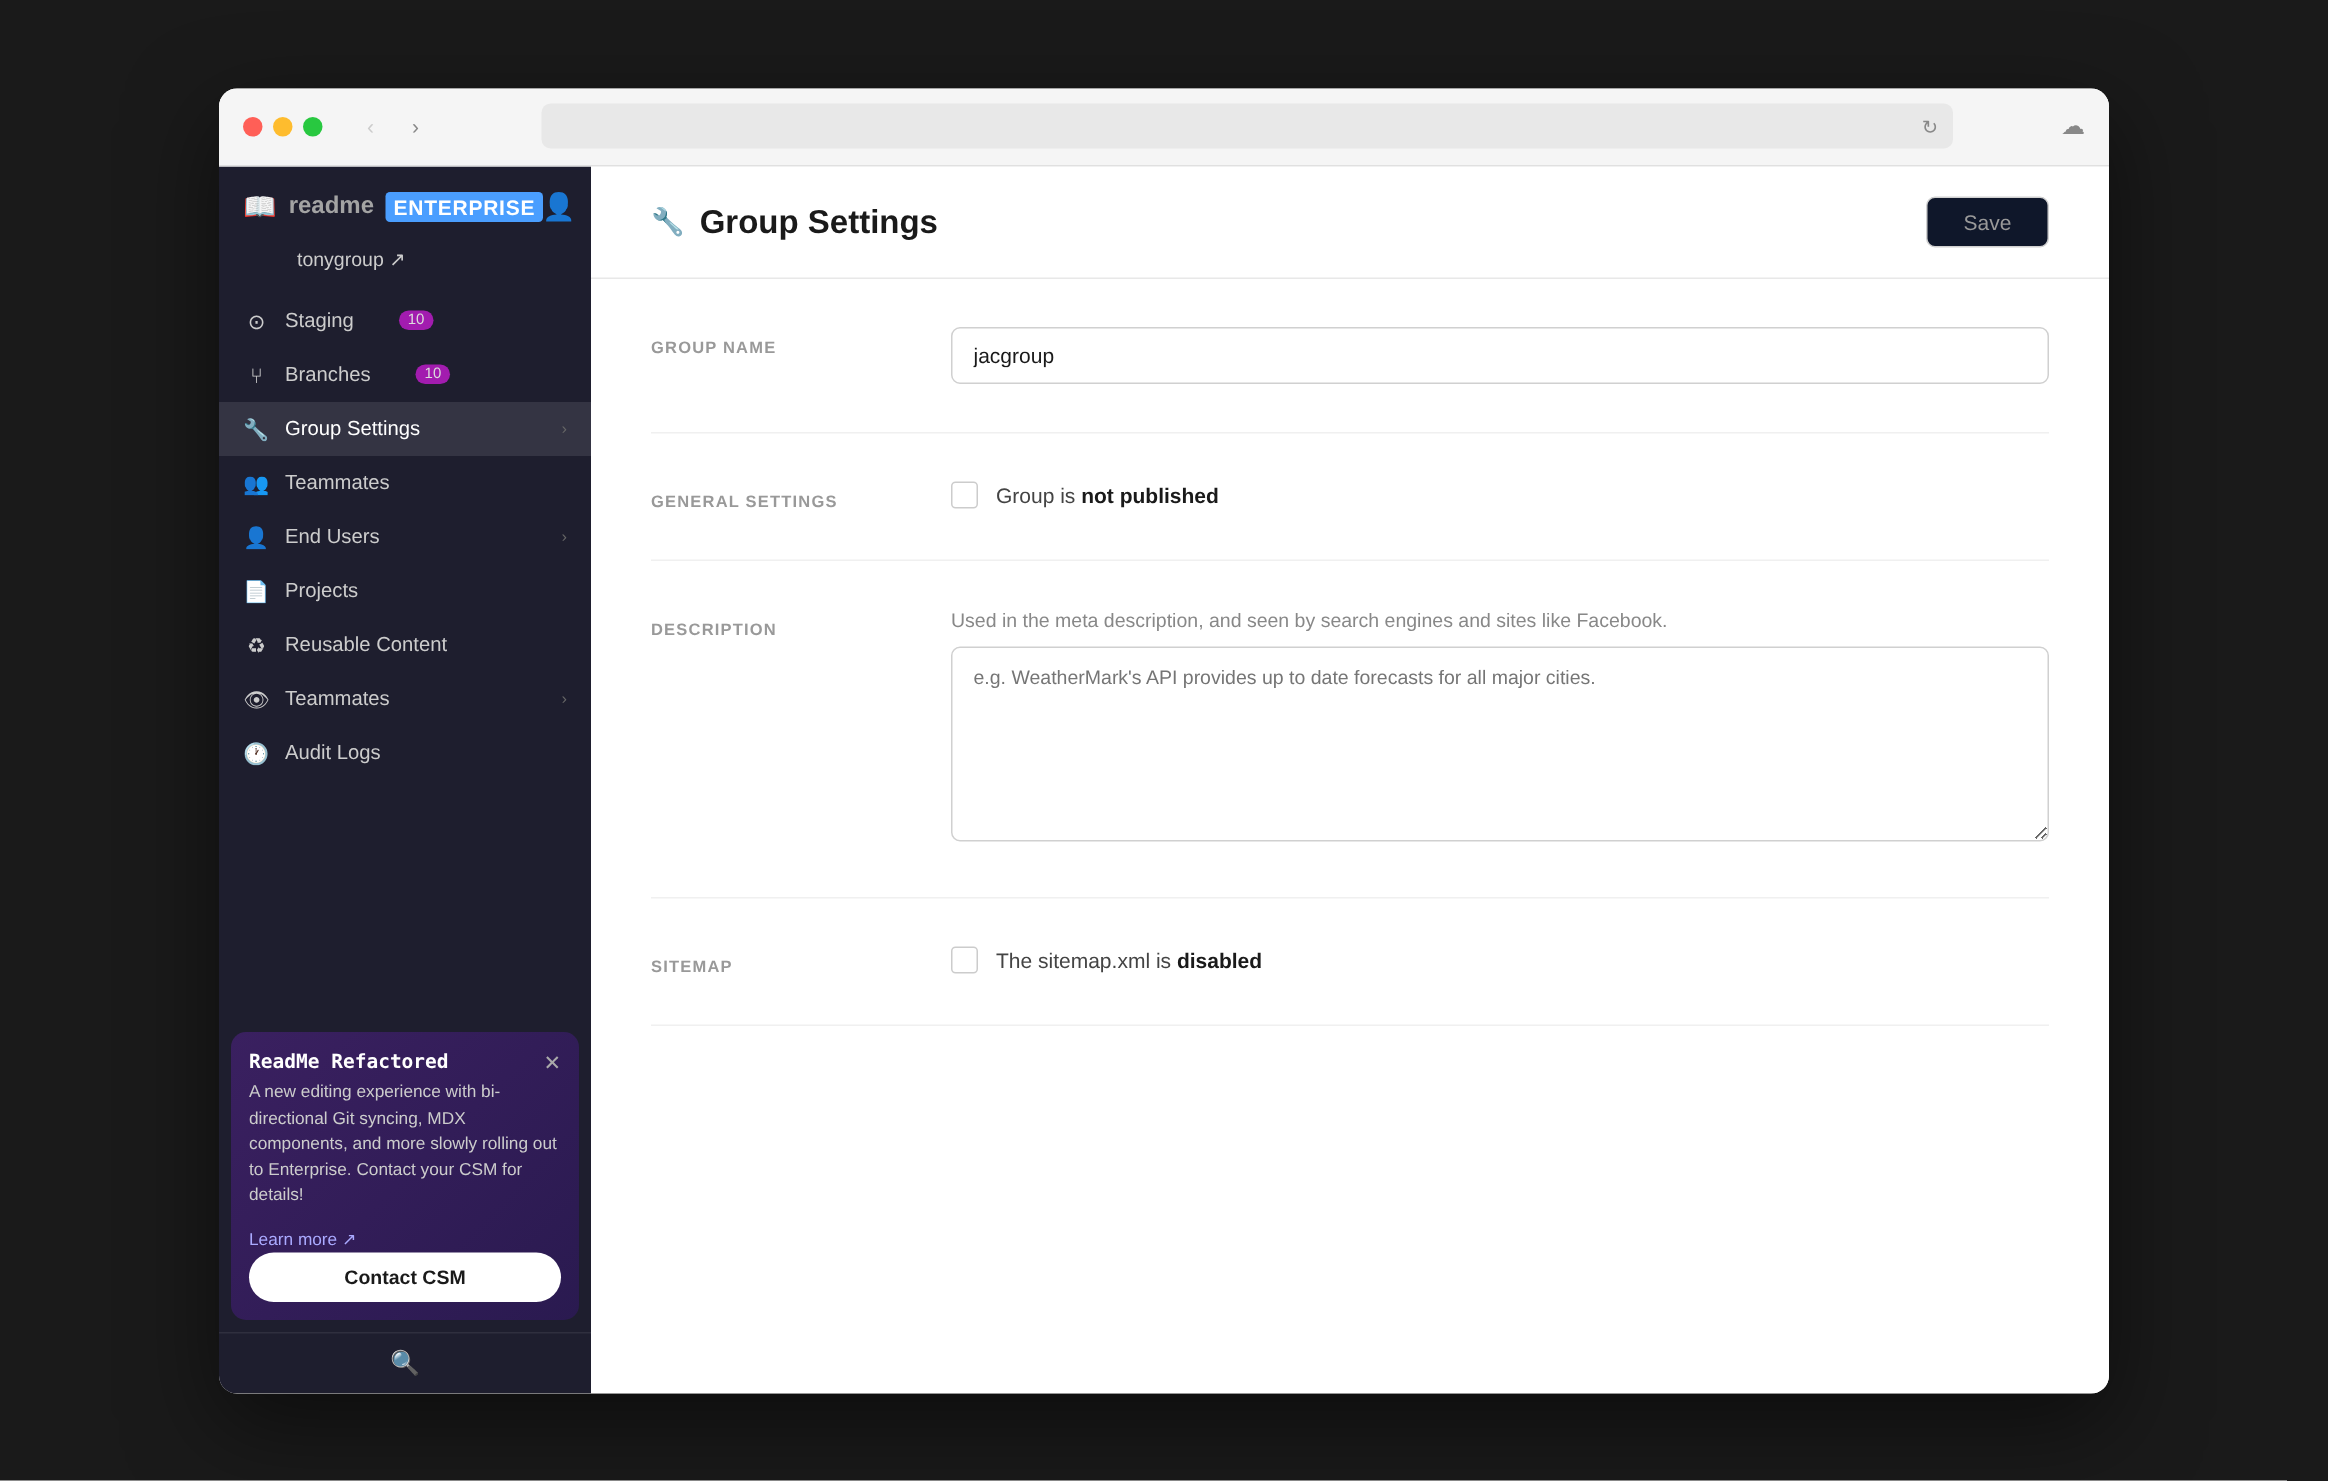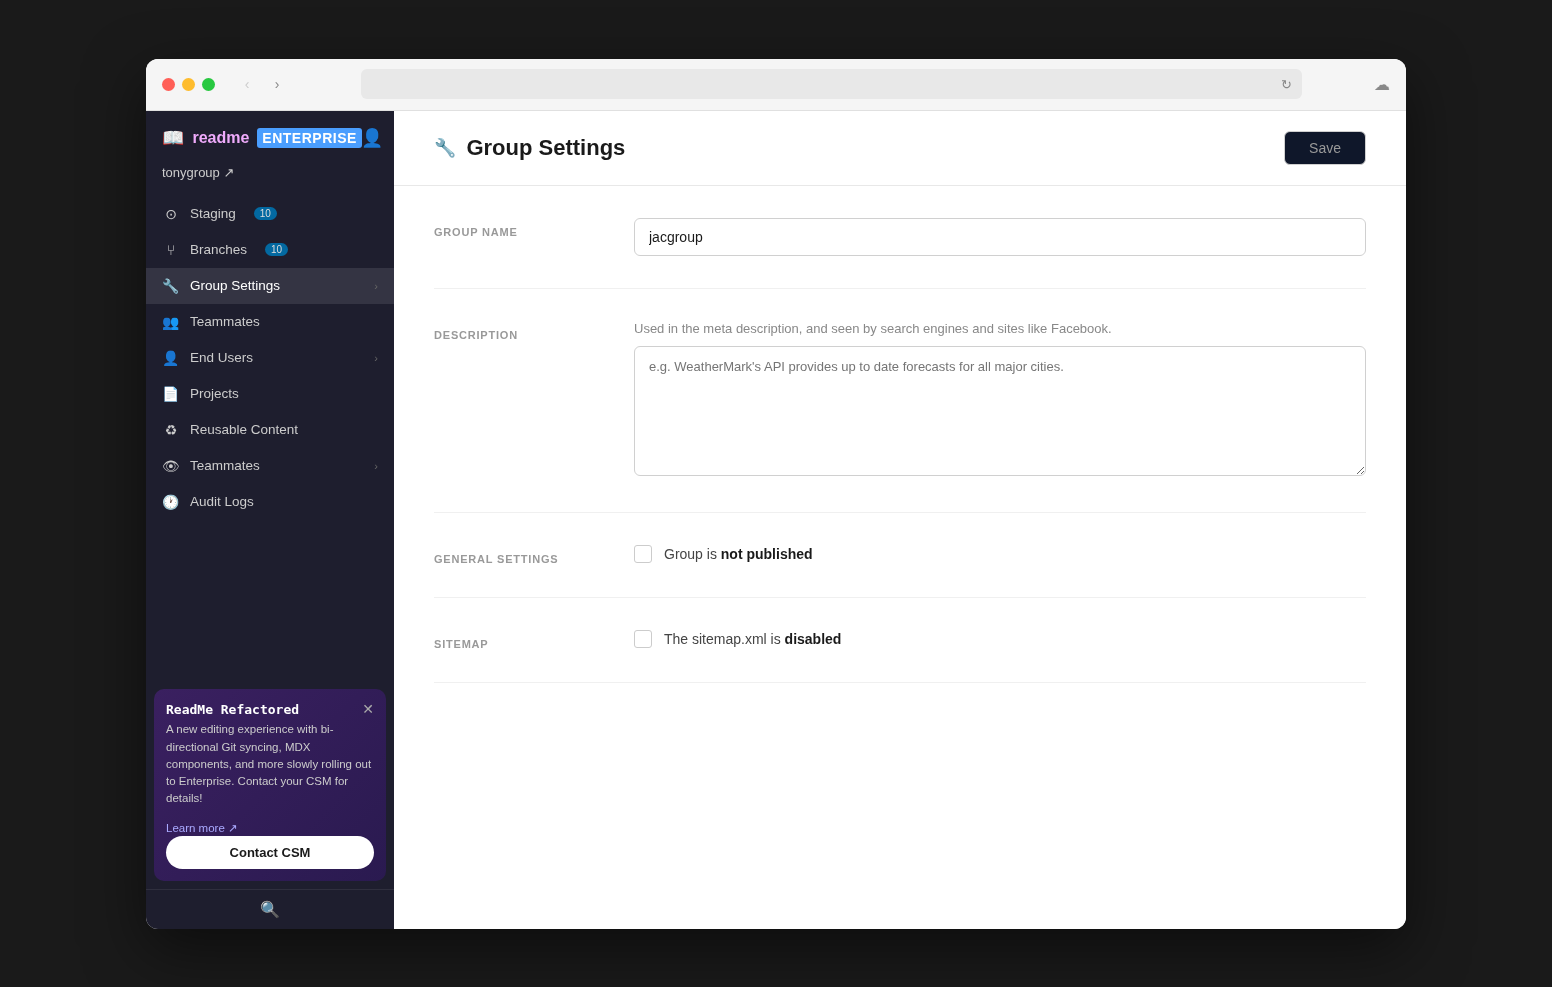--- a/index.html
+++ b/index.html
@@ -104,21 +104,21 @@
     .logo-area {
       display: flex;
       align-items: center;
       gap: 8px;
     }
     .logo-icon {
       color: #ffffff;
       font-size: 18px;
     }
     .logo-text {
-      color: #f0abfc;
+      color: #a3a3a3;
       font-size: 16px;
       font-weight: 600;
     }
     .enterprise-badge {
       background: #4a9eff;
       color: #fff;
       font-size: 14px;
       font-weight: 700;
       padding: 2px 5px;
       border-radius: 3px;
@@ -128,20 +128,21 @@
     .user-icon {
       color: #aaa;
       font-size: 18px;
       cursor: pointer;
     }
     .workspace-row {
       padding: 4px 16px 12px;
       display: flex;
       align-items: center;
       gap: 4px;
+      margin-left: 36px;
     }
     .workspace-name {
       color: #cccccc;
       font-size: 13px;
     }
     .sidebar-nav {
       flex: 1;
       padding: 4px 0;
     }
     .nav-item {
@@ -161,26 +162,26 @@
     .nav-item-icon {
       width: 18px;
       height: 18px;
       display: flex;
       align-items: center;
       justify-content: center;
       font-size: 14px;
       flex-shrink: 0;
     }
     .nav-badge {
-      background: #0369a1;
+      background: #a21caf;
       color: #ddd;
       font-size: 10px;
       padding: 1px 6px;
       border-radius: 10px;
-      margin-left: 8px;
+      margin-left: 20px;
     }
     .nav-chevron {
       margin-left: auto;
       color: #666;
       font-size: 11px;
     }
     .sidebar-bottom {
       padding: 12px;
       margin: 8px;
       background: linear-gradient(135deg, #3a2060 0%, #2a1a50 100%);
@@ -500,42 +501,42 @@
           <div class="form-label-col">
             <div class="form-label">GROUP NAME</div>
           </div>
           <div class="form-field-col">
             <input type="text" class="form-input" value="jacgroup" style="">
           </div>
         </div>
 
         <div class="form-section">
           <div class="form-label-col">
-            <div class="form-label">DESCRIPTION</div>
-          </div>
-          <div class="form-field-col">
-            <p class="form-hint">Used in the meta description, and seen by search engines and sites like Facebook.</p>
-            <textarea class="form-textarea" placeholder="e.g. WeatherMark's API provides up to date forecasts for all major cities." style=""></textarea>
-          </div>
-        </div>
-
-        <div class="form-section">
-          <div class="form-label-col">
             <div class="form-label">GENERAL SETTINGS</div>
           </div>
           <div class="form-field-col">
             <div class="checkbox-row">
               <div class="checkbox-box"></div>
               <span class="checkbox-label">
                 Group is <strong>not published</strong>
               </span>
             </div>
           </div>
         </div>
 
+        <div class="form-section">
+          <div class="form-label-col">
+            <div class="form-label">DESCRIPTION</div>
+          </div>
+          <div class="form-field-col">
+            <p class="form-hint">Used in the meta description, and seen by search engines and sites like Facebook.</p>
+            <textarea class="form-textarea" placeholder="e.g. WeatherMark's API provides up to date forecasts for all major cities." style=""></textarea>
+          </div>
+        </div>
+
 
         <div class="form-section">
           <div class="form-label-col">
             <div class="form-label">SITEMAP</div>
           </div>
           <div class="form-field-col">
             <div class="checkbox-row">
               <div class="checkbox-box"></div>
               <span class="checkbox-label">
                 The sitemap.xml is <strong>disabled</strong>

